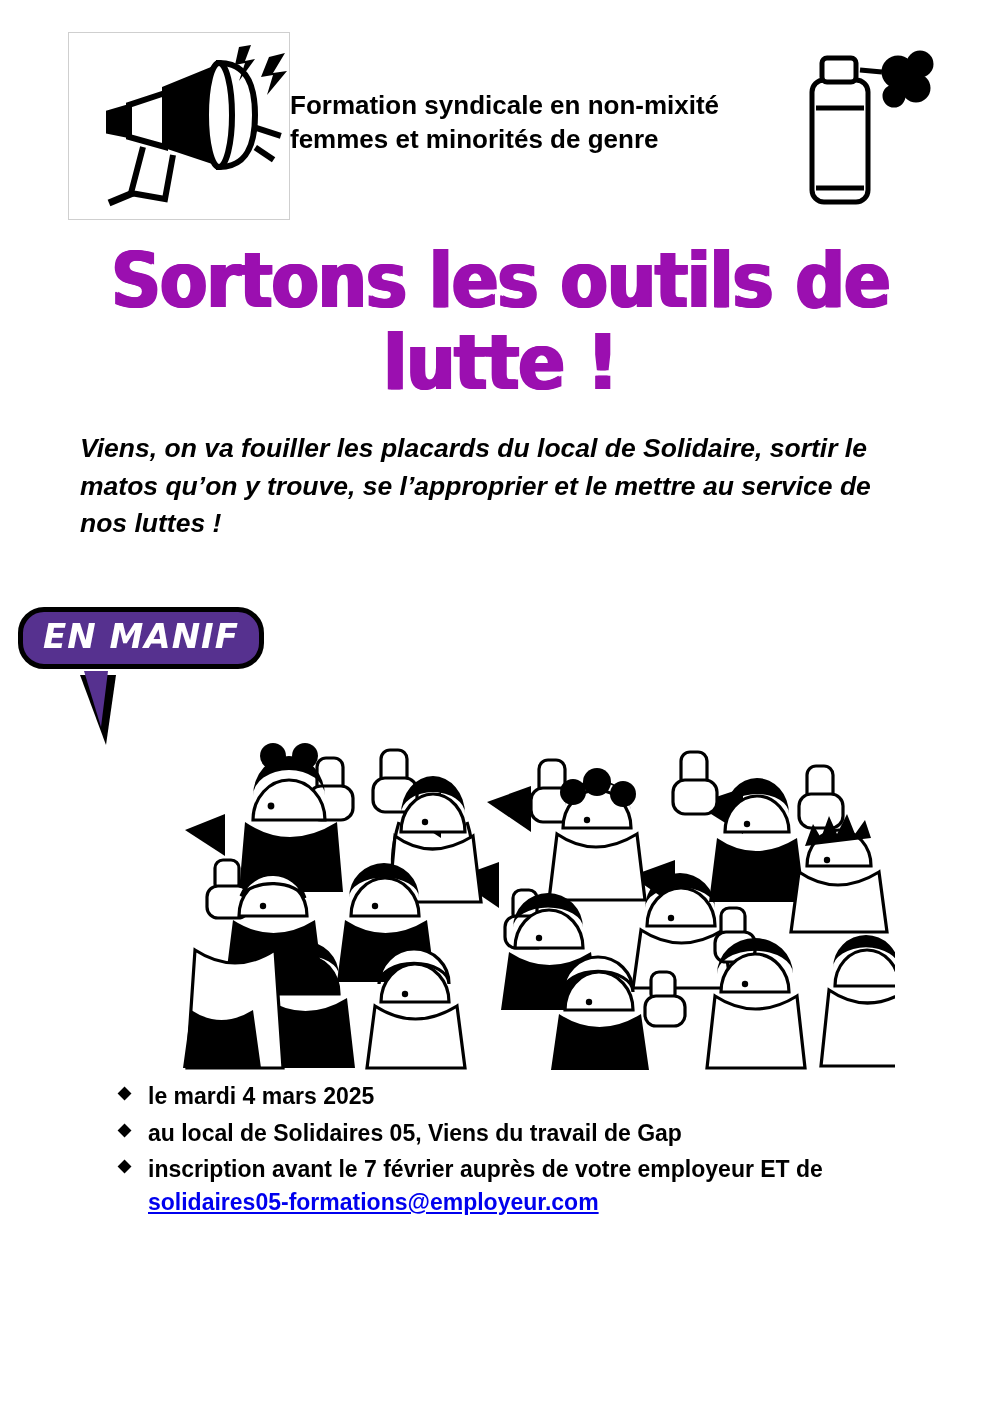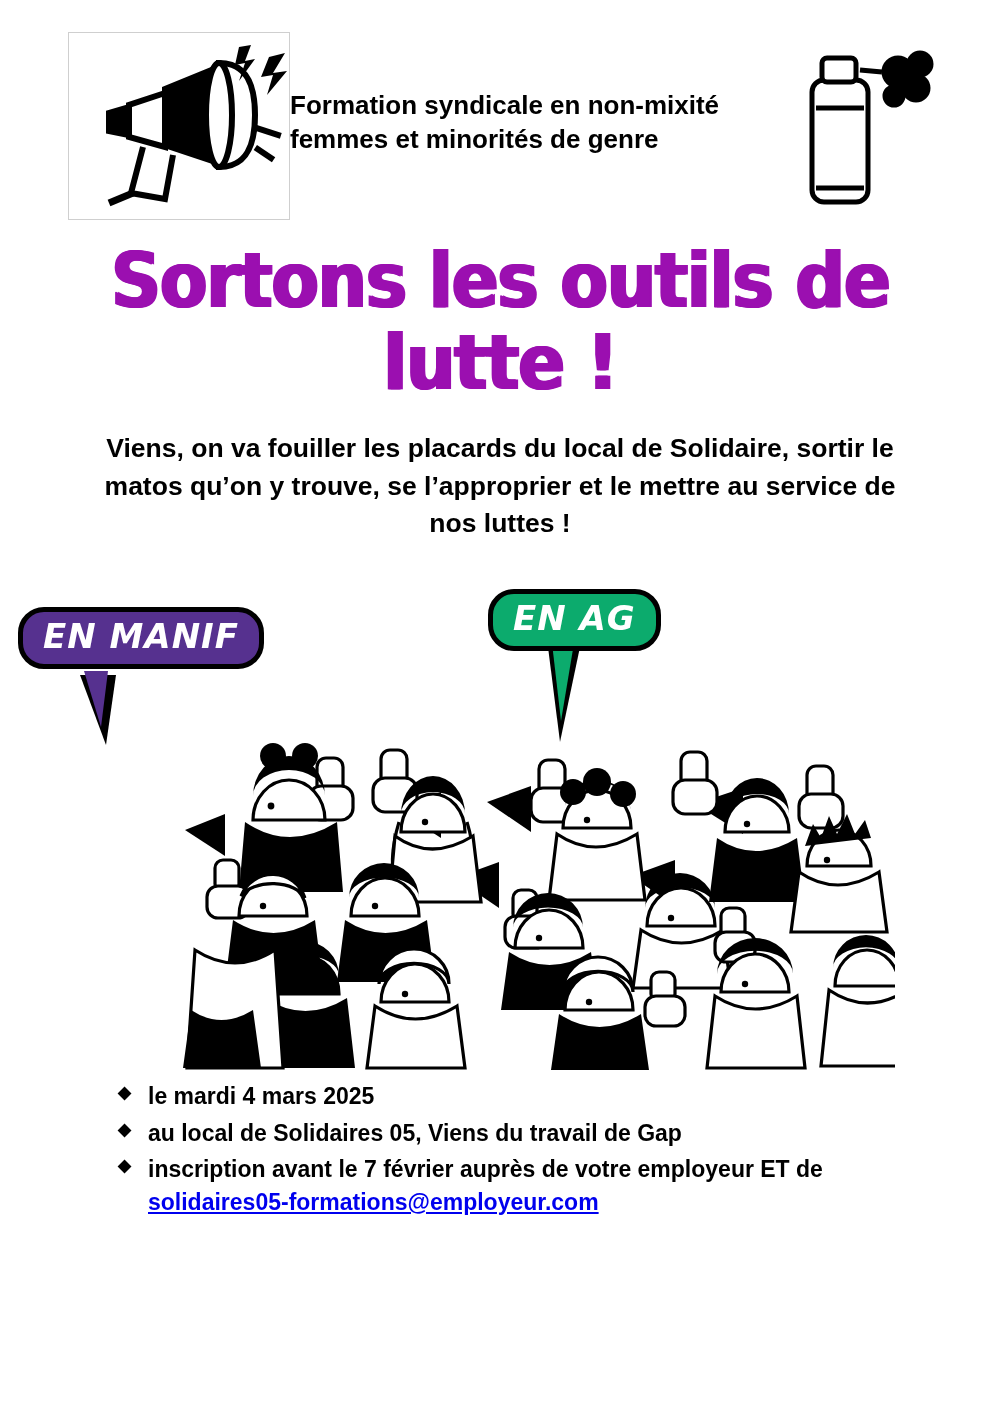--- a/index.html
+++ b/index.html
@@ -73,24 +73,25 @@
     transform-origin: top center;
     text-shadow: 2px 0 0 #9b0fb0, -1px 0 0 #9b0fb0;
   }
 
   
   .intro {
     position: absolute;
     top: 430px;
     left: 80px;
     width: 840px;
-    text-align: center;
+    text-align: left;
     font-size: 26.5px;
     font-weight: bold;
     line-height: 1.42;
+    font-style: italic;
   }
 
   
   .illustration {
     position: absolute;
     top: 575px;
     left: 0px;
     width: 804px;
     height: 500px;
   }
@@ -249,25 +250,20 @@
   <div class="intro">Viens, on va fouiller les placards du local de Solidaire, sortir le matos qu’on y trouve, se l’approprier et le mettre au service de nos luttes !</div>
 
   <div class="illustration">
 
     <div class="bubble bubble-manif">
       <div class="tail tail-manif"></div>
       <div class="tail tail-manif-in"></div>
       <div class="bubble-body">EN MANIF</div>
     </div>
 
-    <div class="bubble bubble-ag">
-      <div class="tail tail-ag"></div>
-      <div class="tail tail-ag-in"></div>
-      <div class="bubble-body">EN AG</div>
-    </div>
 
 
     <div class="crowd">
       <svg viewBox="0 0 800 360" width="800" height="360" aria-hidden="true">
         <g stroke="#000" stroke-width="3.2" fill="#fff">
 
           <polygon points="90,120 130,104 130,146" fill="#000" stroke="none"></polygon>
           <polygon points="300,98 346,82 346,128" fill="#000" stroke="none"></polygon>
           <polygon points="392,92 436,76 436,122" fill="#000" stroke="none"></polygon>
           <polygon points="600,94 648,78 648,124" fill="#000" stroke="none"></polygon>

